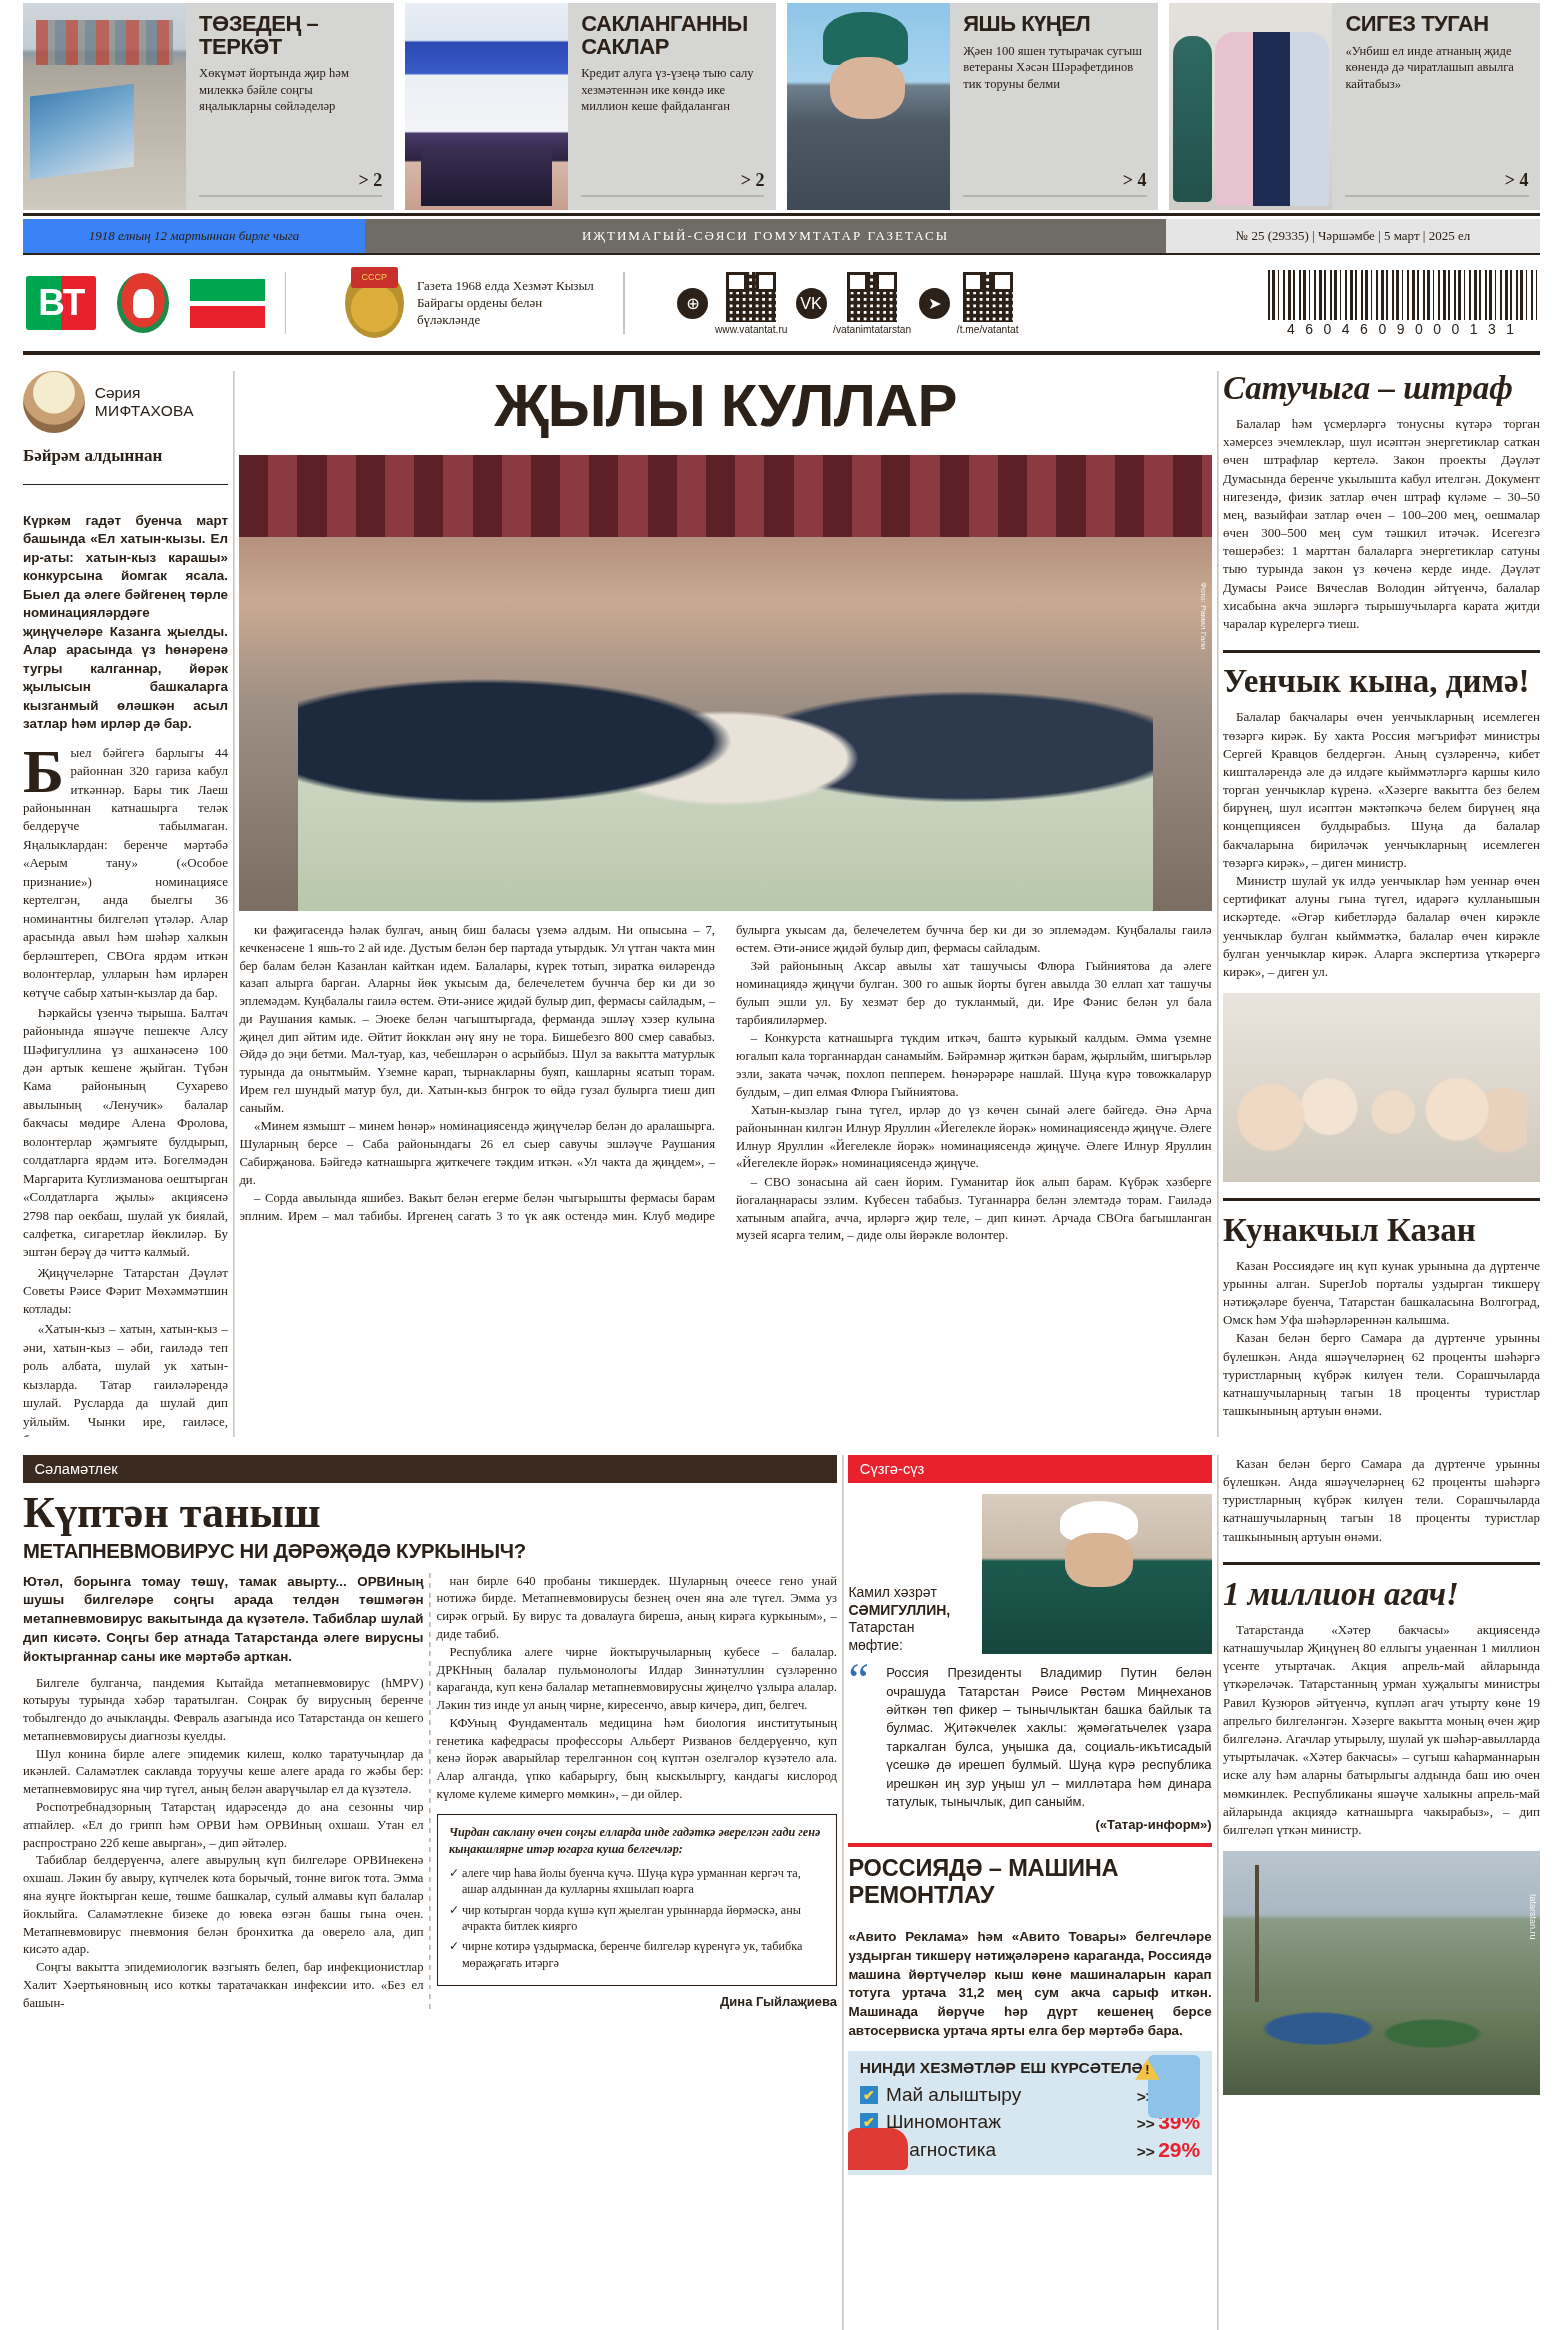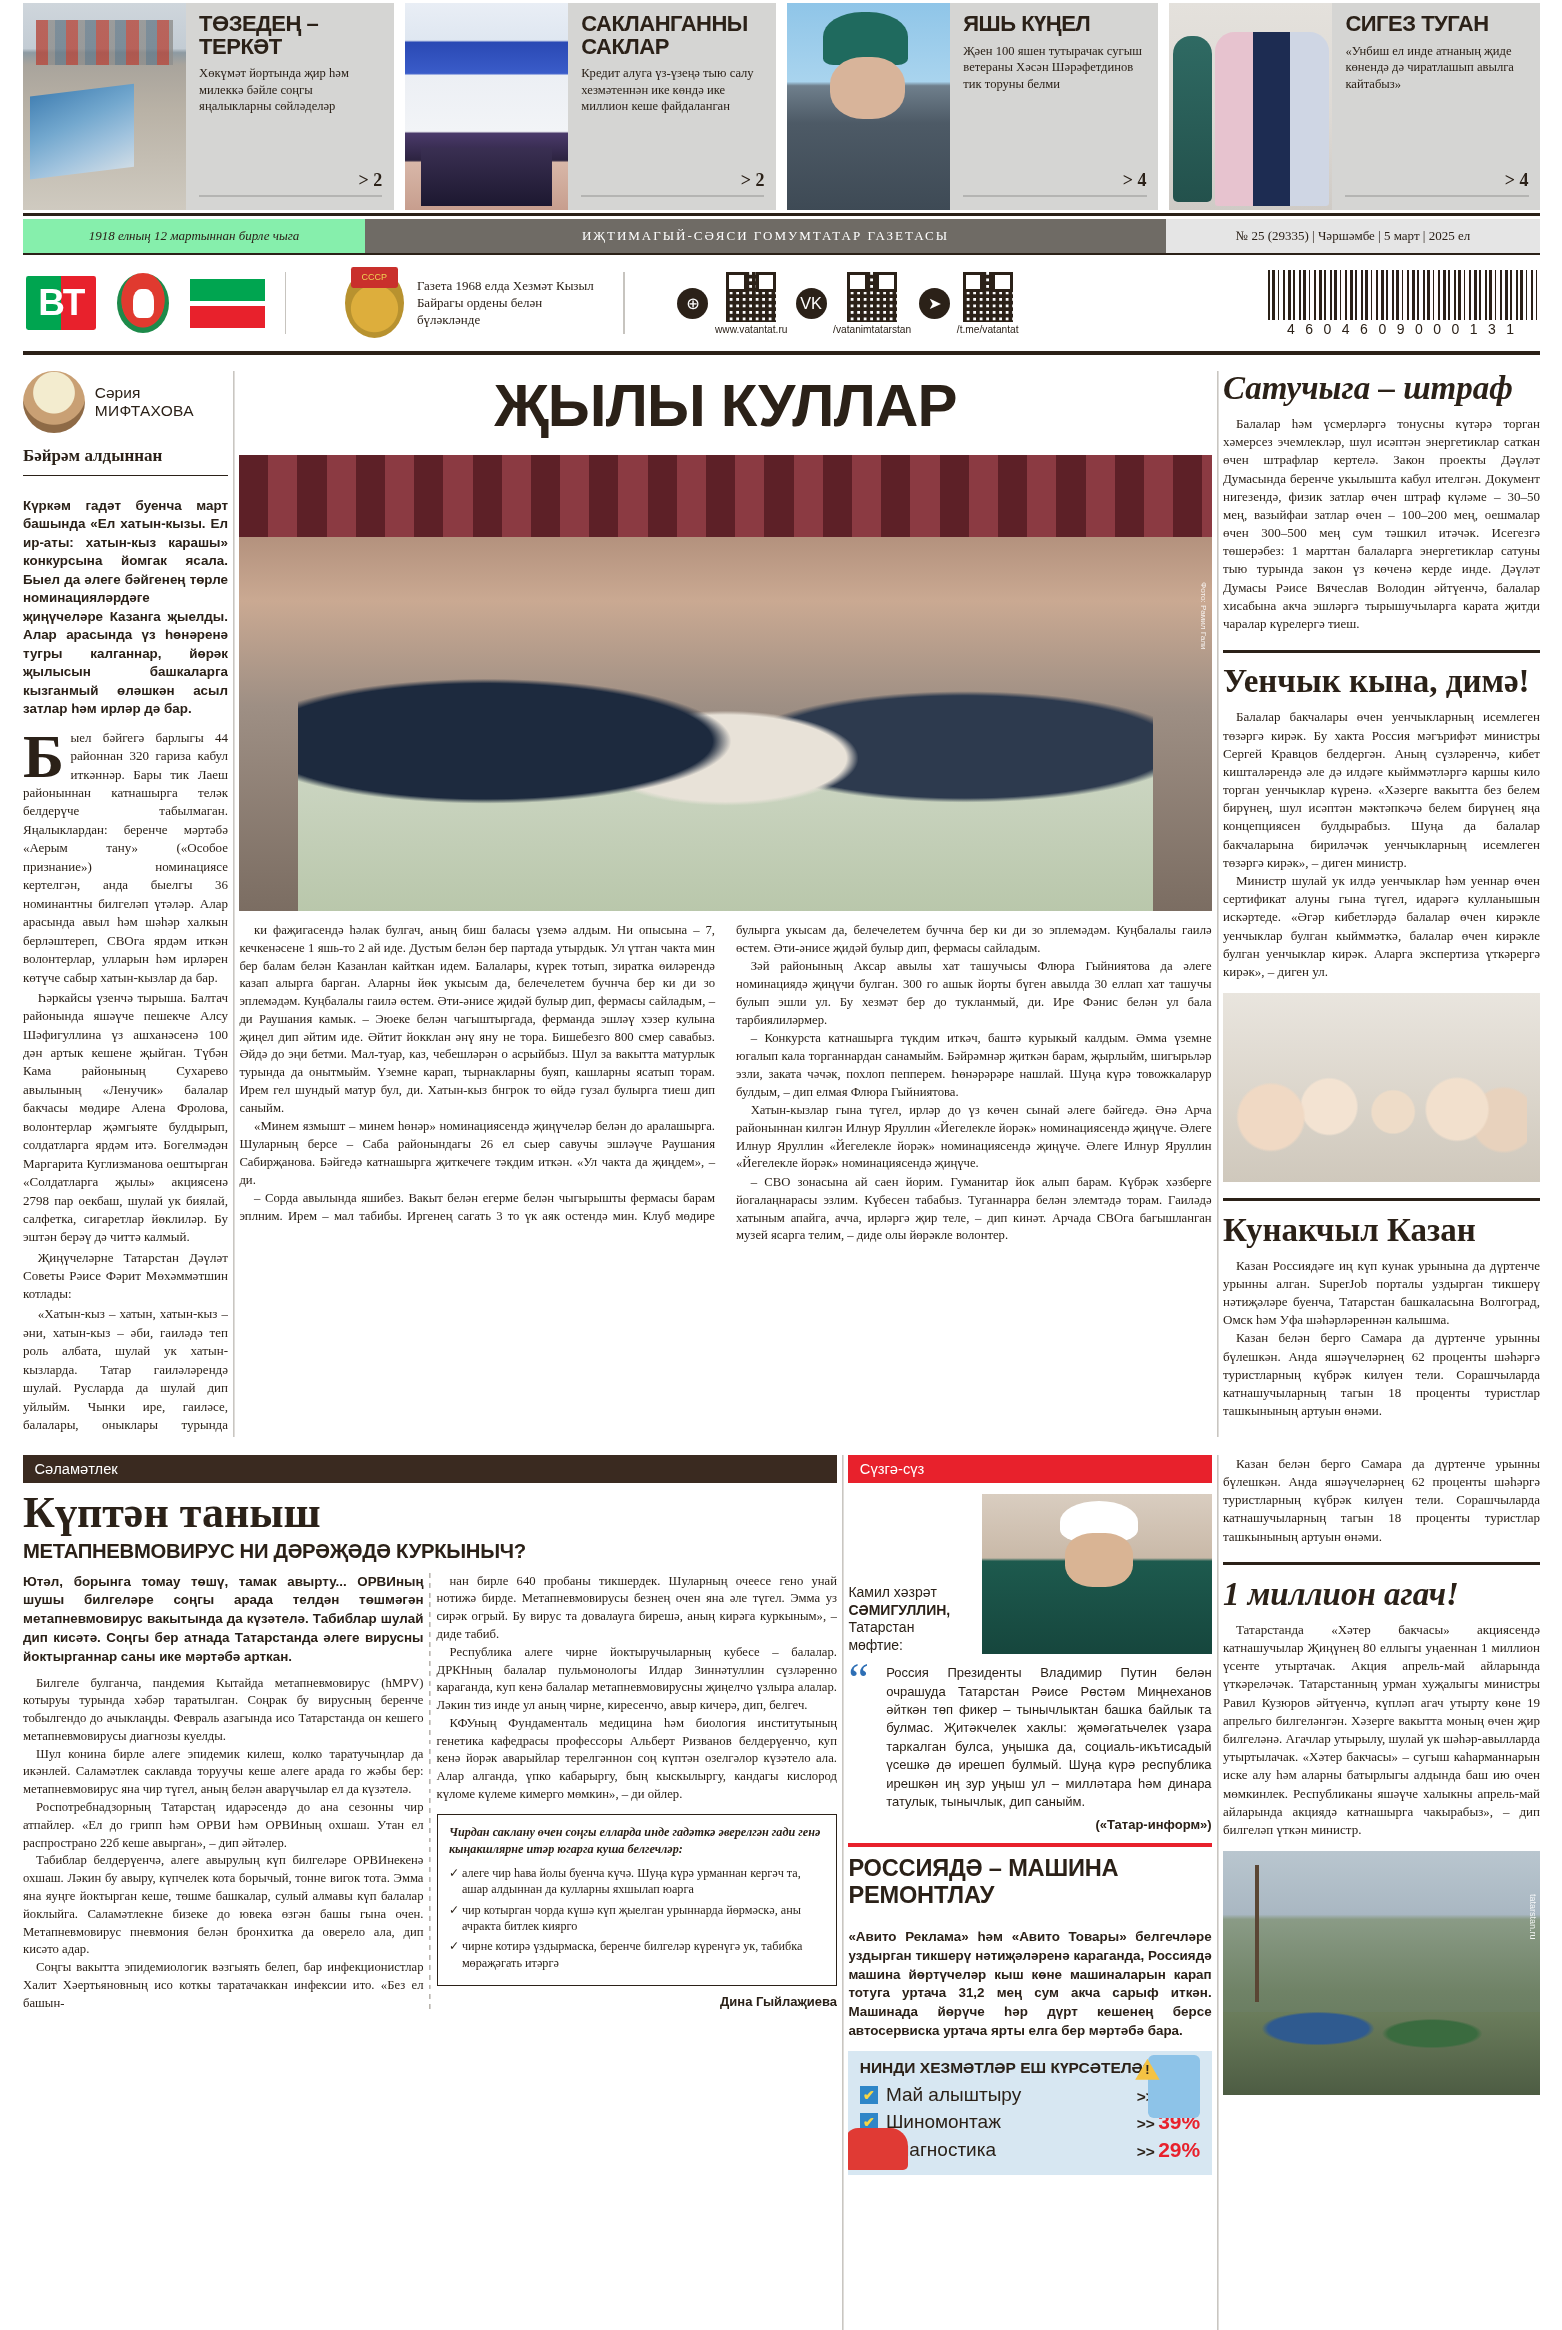--- a/index.html
+++ b/index.html
@@ -64,21 +64,21 @@
     transform-origin: center top;
     white-space: nowrap;
   }
   .mast-spacer { height: 37px; }
   .mast-rule { height: 2.4px; background: #2b2118; margin: 3.3px 0 0; }
 
   
   .infobar { display: flex; height: 34px; align-items: stretch; margin-top: 3.3px; }
   .infobar .seg { display: flex; align-items: center; justify-content: center;
     font-family: "Liberation Serif", serif; font-size: 13px; }
-  .seg-left { flex: 0 0 342px; background: #86efac; font-style: italic; color: #2b2118; }
+  .seg-left { flex: 0 0 342px; background: #3b82f6; font-style: italic; color: #2b2118; }
   .seg-mid { flex: 1; background: #6f6b65; color: #ffffff; letter-spacing: 2px; font-size: 11.8px; font-family: "Liberation Sans", sans-serif; }
   .seg-right { flex: 0 0 374px; background: #e5e5e5; font-size: 12.6px; }
   .infobar-bottom { height: 2.4px; background: #2b2118; }
 
   
   .logostrip { display: flex; align-items: center; height: 91px; padding: 4.9px 3.3px 0; }
   .logo-bt { width: 70px; height: 54px; display: flex; border-radius: 2.4px; overflow: hidden; position: relative; }
   .logo-bt .g { flex: 1; background: #00a550; }
   .logo-bt .r { flex: 1; background: #e8212c; }
   .logo-bt span { position: absolute; inset: 0; color: #fff; font-family: "Liberation Sans", sans-serif;
@@ -123,21 +123,21 @@
   .vline { background: linear-gradient(#c9c6c1,#c9c6c1) center/1.6px 100% no-repeat; }
 
   
   .byline { display: flex; align-items: center; gap: 9.8px; margin-bottom: 13px;}
   .avatar { width: 62px; height: 62px; border-radius: 50%;
      background: radial-gradient(circle at 50% 35%, #f3eccf 0 40%, #c9a074 42% 62%, #8e6a46 64% 100%); flex:0 0 62px;}
   .byname { font-family: "Liberation Sans", sans-serif; font-size: 15.5px; line-height: 1.18; }
   .byname b { display:block; font-weight: 400; }
   .byname .sur { text-transform: uppercase; letter-spacing: 0.3px;}
   .kicker-ul { font-family: "Liberation Serif", serif; font-weight:700; font-size: 17px;
-     border-bottom: 1.6px solid #2b2118; padding-bottom: 9px; margin-bottom: 21px; }
+     border-bottom: 1.6px solid #2b2118; padding-bottom: 18px; margin-bottom: 27px; }
   .lede { font-family: "Liberation Sans", sans-serif; font-weight: 700; font-size: 13.4px; line-height: 1.38; text-align: justify; margin-bottom: 9.8px;}
   .body-t { font-family: "Liberation Serif", serif; font-size: 13px; line-height: 1.42; text-align: justify; }
   .body-t p { margin-bottom: 1.6px; text-indent: 14.7px;}
   .body-t p.noind { text-indent: 0; }
   .dropcap::first-letter { float: left; font-size: 62px; line-height: .78; font-weight: 700; padding: 3.3px 6.5px 0 0; }
 
   
   .head-main {
     font-family: "Liberation Sans", sans-serif; font-weight: 700;
     font-size: 60px; letter-spacing: -0.8px; text-align: center; color: #2b2118;

